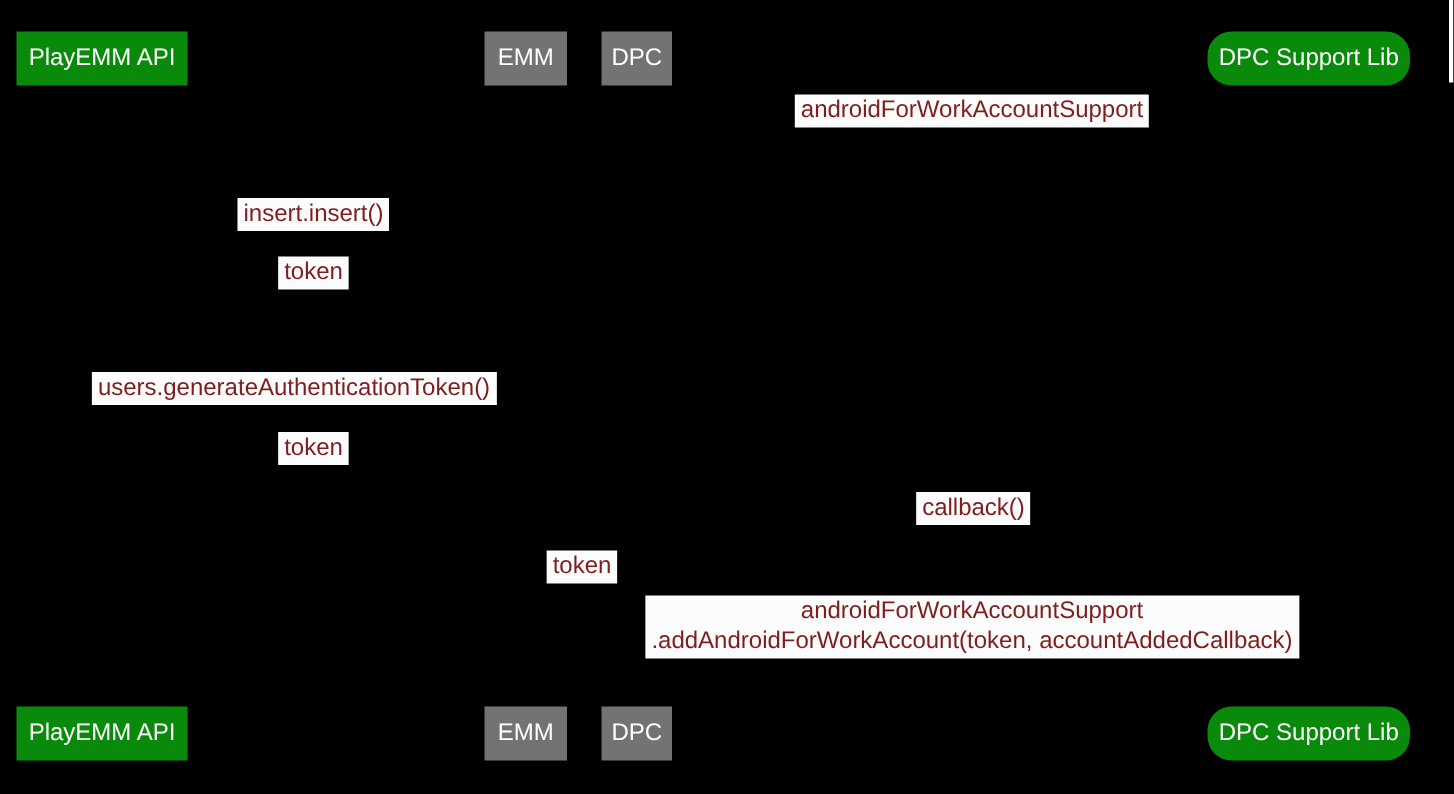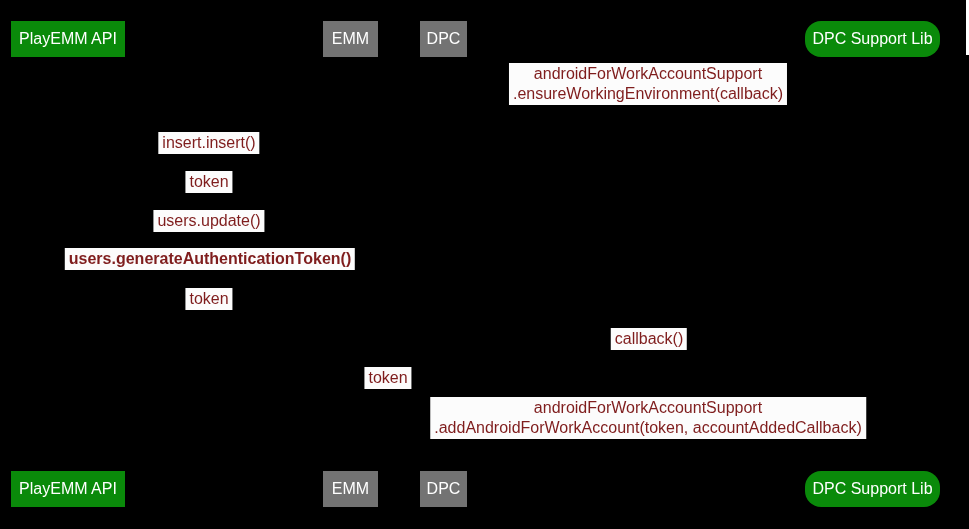--- a/index.html
+++ b/index.html
@@ -26,21 +26,21 @@
     color: #ffffff;
     font-size: 16px;
     height: 36px;
     box-sizing: border-box;
     white-space: nowrap;
   }
   .green { background: #0a8a0a; }
   .blue  { background: #737373; }
   .p-playemm { left: 11px;  width: 114px; }
   .p-emm     { left: 323px; width: 55px;  }
-  .p-dpc     { left: 420px; width: 47px;  }
+  .p-dpc     { left: 401px; width: 47px;  }
   .p-dpclib  { left: 805px; width: 135px; border-radius: 16px; }
   .row-top    { top: 21px; }
   .row-bottom { top: 471px; }
   
   .lifeline {
     position: absolute;
     width: 1px;
     top: 58px;
     height: 413px;
     background: #000000;
@@ -59,21 +59,21 @@
     line-height: 20px;
     padding: 1px 4px;
     text-align: center;
     white-space: nowrap;
   }
   .msg span { display: block; }
   .m1 { left: 648px; top: 63px;  }
   .m2 { left: 209px; top: 132px; }
   .m3 { left: 209px; top: 171px; }
   .m4 { left: 209px; top: 210px; }
-  .m5 { left: 210px; top: 248px; font-weight: bold; }
+  .m5 { left: 196px; top: 248px; }
   .m6 { left: 209px; top: 288px; }
   .m7 { left: 649px; top: 328px; }
   .m8 { left: 388px; top: 367px; }
   .m9 { left: 648px; top: 397px; }
   
   .scroll-thumb {
     position: absolute;
     left: 966px;
     top: 0;
     width: 3px;
@@ -91,30 +91,26 @@
   <div class="lifeline l-dpc"></div>
   <div class="lifeline l-dpclib"></div>
 
   <div class="participant green p-playemm row-top">PlayEMM API</div>
   <div class="participant blue p-emm row-top">EMM</div>
   <div class="participant blue p-dpc row-top">DPC</div>
   <div class="participant green p-dpclib row-top">DPC Support Lib</div>
 
   <div class="msg m1">
     <span>androidForWorkAccountSupport</span>
-    <span>.ensureWorkingEnvironment(callback)</span>
   </div>
   <div class="msg m2">
     <span>insert.insert()</span>
   </div>
   <div class="msg m3">
     <span>token</span>
-  </div>
-  <div class="msg m4">
-    <span>users.update()</span>
   </div>
   <div class="msg m5">
     <span>users.generateAuthenticationToken()</span>
   </div>
   <div class="msg m6">
     <span>token</span>
   </div>
   <div class="msg m7">
     <span>callback()</span>
   </div>

